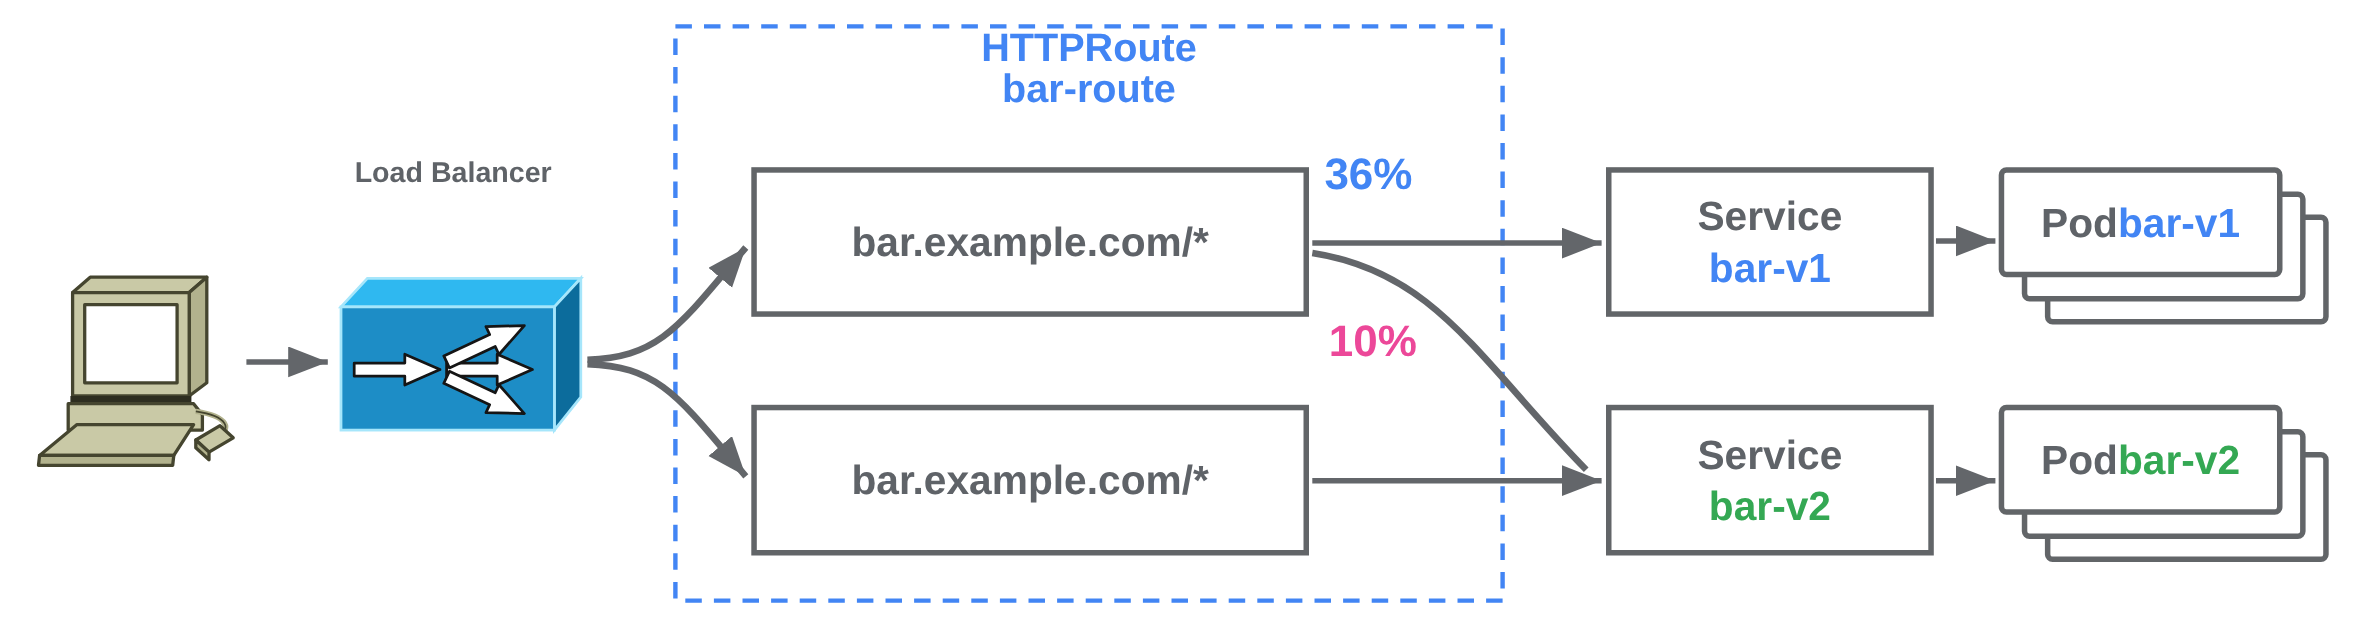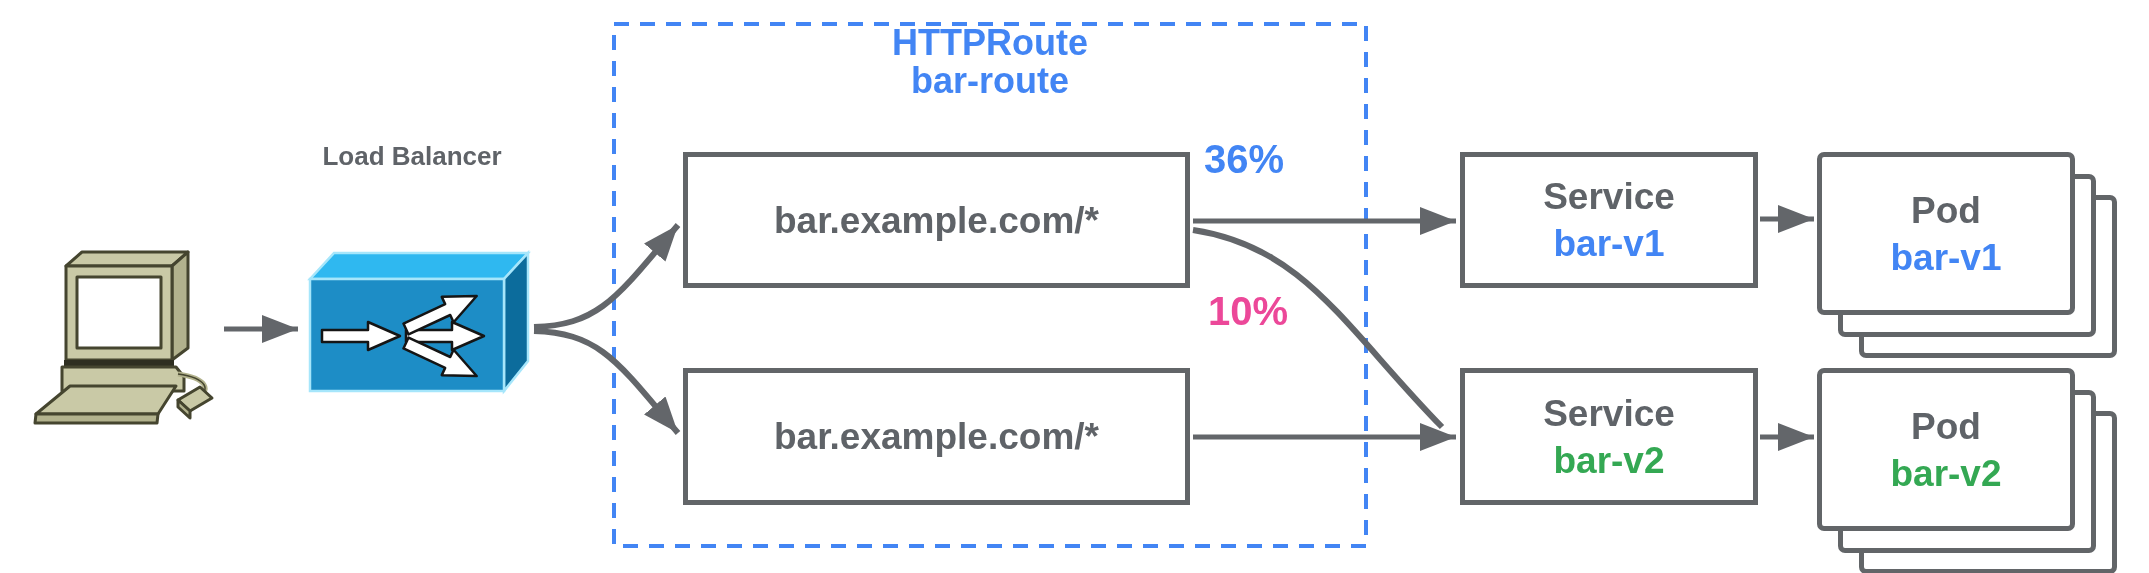--- a/index.html
+++ b/index.html
@@ -33,23 +33,23 @@
   }
   .route-box-1{left:683px;top:152px;width:507px;height:136px;}
   .route-box-2{left:683px;top:368px;width:507px;height:137px;}
   .service-box-1{left:1460px;top:152px;width:298px;height:136px;}
   .service-box-2{left:1460px;top:368px;width:298px;height:137px;}
 
   .pod-stack{position:absolute;width:302px;height:180px;}
   .pod-stack-1{left:1817px;top:152px;}
   .pod-stack-2{left:1817px;top:368px;}
   .pod-card{
-    position:absolute;width:258px;height:163px;
+    position:absolute;width:258px;height:100px;
     background:#fff;border:5px solid #626568;border-radius:7px;
-    display:flex;flex-direction:column;align-items:center;justify-content:center;
+    display:flex;flex-direction:row;align-items:center;justify-content:center;
     text-align:center;font-size:37px;line-height:47px;
   }
   .pod-card-3{left:42px;top:43px;}
   .pod-card-2{left:21px;top:22px;}
   .pod-card-1{left:0;top:0;}
 
   .weight{position:absolute;font-size:40px;line-height:42px;}
   .weight-90{left:1204px;top:138px;}
   .weight-10{left:1208px;top:290px;}
 

